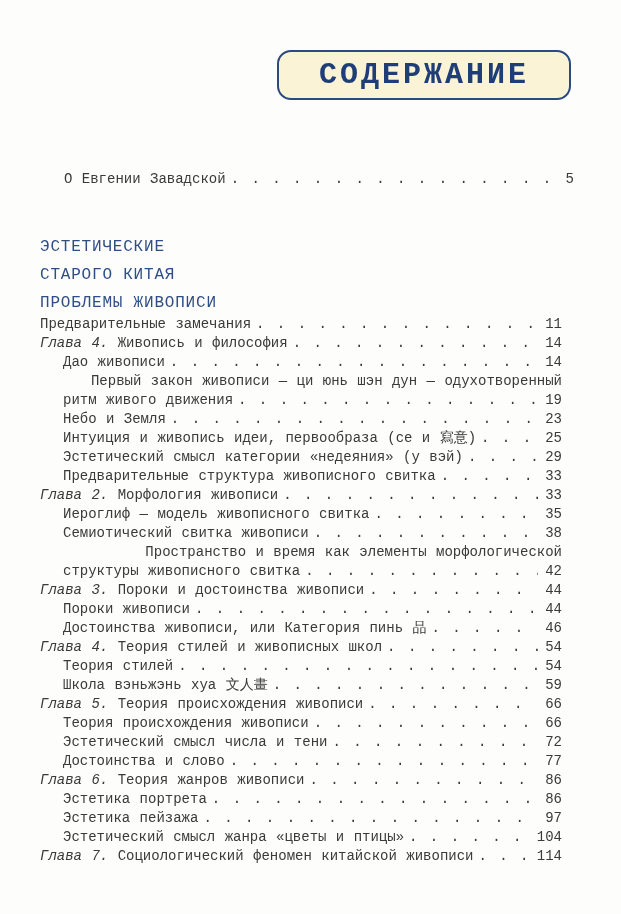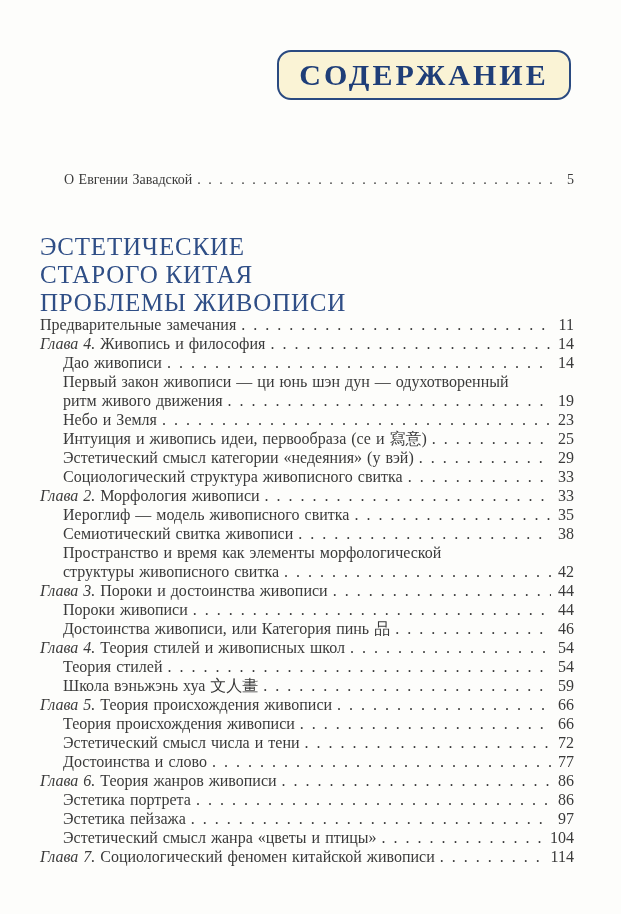--- a/index.html
+++ b/index.html
@@ -1,21 +1,21 @@
 <!DOCTYPE html>
 <html style="--page-bg: #fdfdfb; --accent-blue: #2f4e86; --title-text: #1f3e78; --title-box-bg: #faf3d5; --title-box-border: #2a4a80; --body-text: #3a3a3a;"><head>
 <meta charset="utf-8">
 <style>
   html,body { margin:0; padding:0; background:#e8e8e8; }
   .page {
     position:relative;
     width:621px; height:914px;
     margin:0 auto;
     background:var(--page-bg, #fdfdfb);
-    font-family:Liberation Serif, serif;
+    font-family:Liberation Mono, monospace;
     color:var(--body-text, #3a3a3a);
     overflow:hidden;
   }
   .title-box {
     position:absolute; top:50px; left:277px;
     width:294px; height:50px;
     background:var(--title-box-bg, #faf3d5);
     border:2px solid var(--title-box-border, #2a4a80);
     border-radius:14px;
     display:flex; align-items:center; justify-content:center;
@@ -25,34 +25,34 @@
     font-size:30px; font-weight:bold; letter-spacing:3px;
     color:var(--title-text, #1f3e78);
     white-space:nowrap;
   }
   .front-row-wrap {
     position:absolute; top:170px; left:40px; right:47px;
     font-size:14px; line-height:19px; word-spacing:1px;margin-left:24px;
   }
   .section-heading {
     position:absolute; top:233px; left:40px; right:47px;
-    font-size:25px; line-height:28px; letter-spacing:0.8px;
+    font-size:16px; line-height:28px; letter-spacing:0.8px;
     color:var(--accent-blue, #2f4e86);
     font-weight:normal;
   }
   .toc {
-    position:absolute; top:315px; left:40px; right:47px;
-    font-size:16px; line-height:19px; word-spacing:1px;
+    position:absolute; top:315px; left:40px; right:59px;
+    font-size:14px; line-height:19px; word-spacing:1px;
   }
   .toc-row { display:flex; align-items:baseline; }
   .toc-entry.indent .toc-row,
   .toc-entry.indent .pre-line { padding-left:23px; }
   .entry-text { white-space:nowrap; }
   .chapter-label { font-style:italic; }
-  .pre-line { white-space:nowrap; }
+  .pre-line { white-space:nowrap;text-align:right; }
   .dots {
     flex:1 1 auto; overflow:hidden; white-space:nowrap;
     margin:0 2px 0 5px;
     letter-spacing:1.5px;
     color:var(--body-text, #3a3a3a);
     min-width:10px;
   }
   .dots::after {
     content:". . . . . . . . . . . . . . . . . . . . . . . . . . . . . . . . . . . . . . . . . . . . . . . . . . . . . . . . . . . . . . . . . . . . . . . . . . . .";
   }
@@ -127,21 +127,21 @@
       </div>
       <div class="toc-entry indent">
         <div class="toc-row">
           <span class="entry-text"><span>Эстетический смысл категории «недеяния» (у вэй)</span></span>
           <span class="dots"></span>
           <span class="page-num">29</span>
         </div>
       </div>
       <div class="toc-entry indent">
         <div class="toc-row">
-          <span class="entry-text"><span>Социологический структура живописного свитка</span></span>
+          <span class="entry-text"><span>Предварительные структура живописного свитка</span></span>
           <span class="dots"></span>
           <span class="page-num">33</span>
         </div>
       </div>
       <div class="toc-entry">
         <div class="toc-row">
           <span class="entry-text"><i class="chapter-label">Глава 2.</i> <span>Морфология живописи</span></span>
           <span class="dots"></span>
           <span class="page-num">33</span>
         </div>

